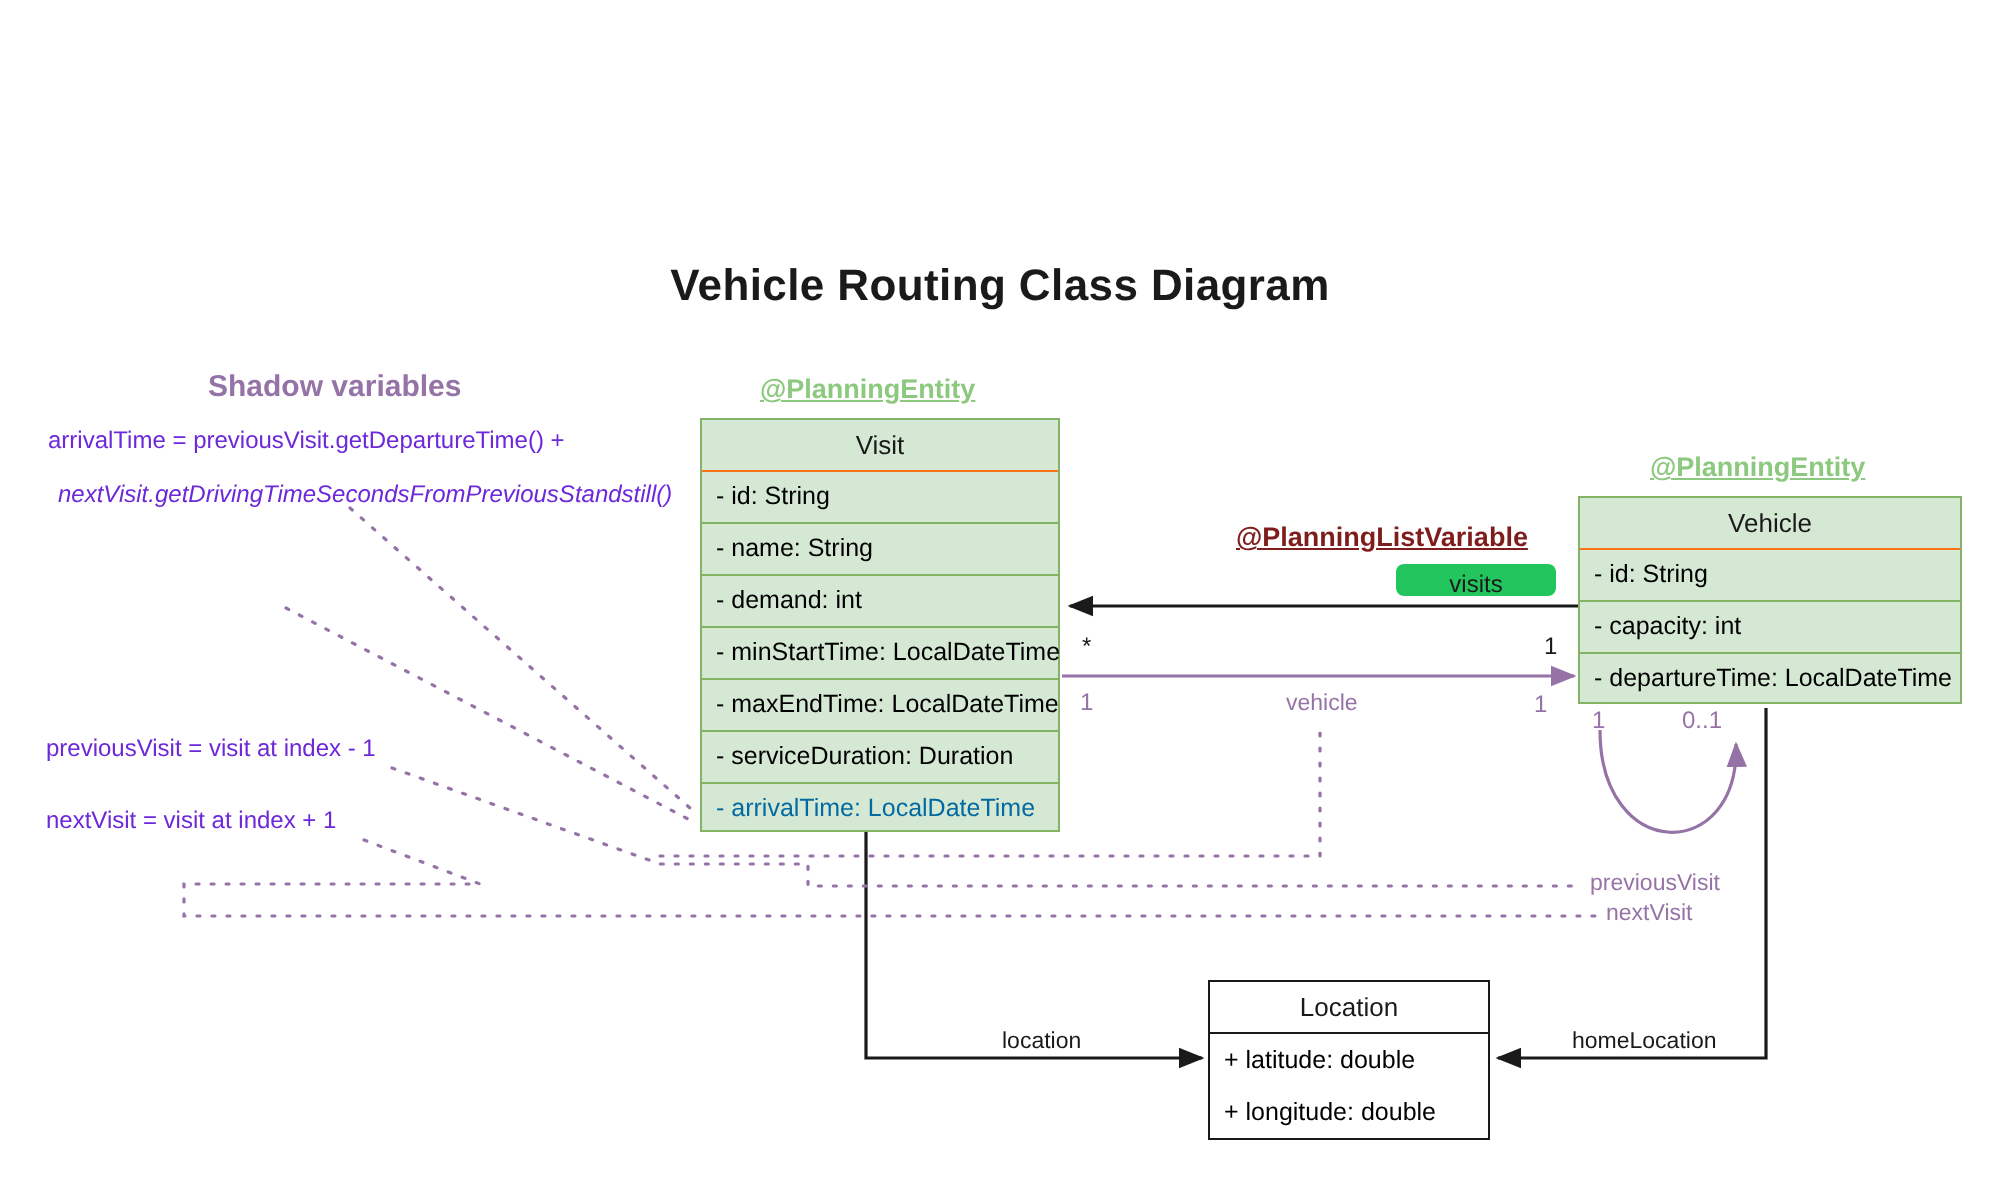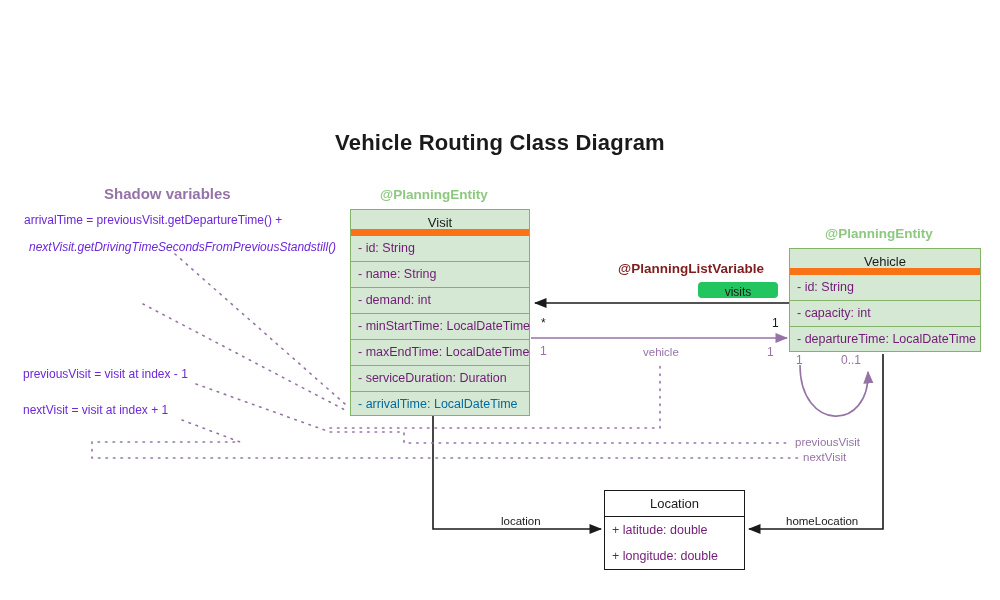--- a/index.html
+++ b/index.html
@@ -42,28 +42,28 @@
   .umlbox {
     position: absolute;
     border: 1px solid #82b366;
     background: #d5e8d4;
     box-sizing: border-box;
   }
   .umlbox .cls-name {
     text-align: center;
     font-size: 13px;
     color: #1a1a1a;
-    border-bottom: 7px solid #f97316;
+    border-bottom: 1px solid #f97316;
     box-sizing: border-box;
     line-height: 25px;
     height: 26px;
   }
   .umlbox .attr {
     font-size: 12.5px;
-    color: #701a75;
+    color: #000000;
     padding-left: 7px;
     border-bottom: 1px solid #82b366;
     box-sizing: border-box;
     line-height: 25px;
     height: 26px;
     white-space: nowrap;
   }
   .umlbox .attr:last-child { border-bottom: none; }
   .umlbox .attr.shadow { color: #0369a1; }
 
@@ -72,20 +72,21 @@
   .umlbox.plain .cls-name { border-bottom: 1px solid #1a1a1a; }
   .umlbox.plain .attr { border-bottom: none; line-height: 26px; height: 26px; font-size: 12.5px; }
 
   
   .stereotype {
     position: absolute;
     font-size: 13.5px;
     font-weight: bold;
     color: #8cc97f;
     white-space: nowrap;
+    text-decoration: underline;
   }
   .stereotype.orange { color: #7f1d1d; }
 
   
   .shadow-title {
     position: absolute;
     font-size: 15px;
     font-weight: bold;
     color: #9673a6;
     white-space: nowrap;

